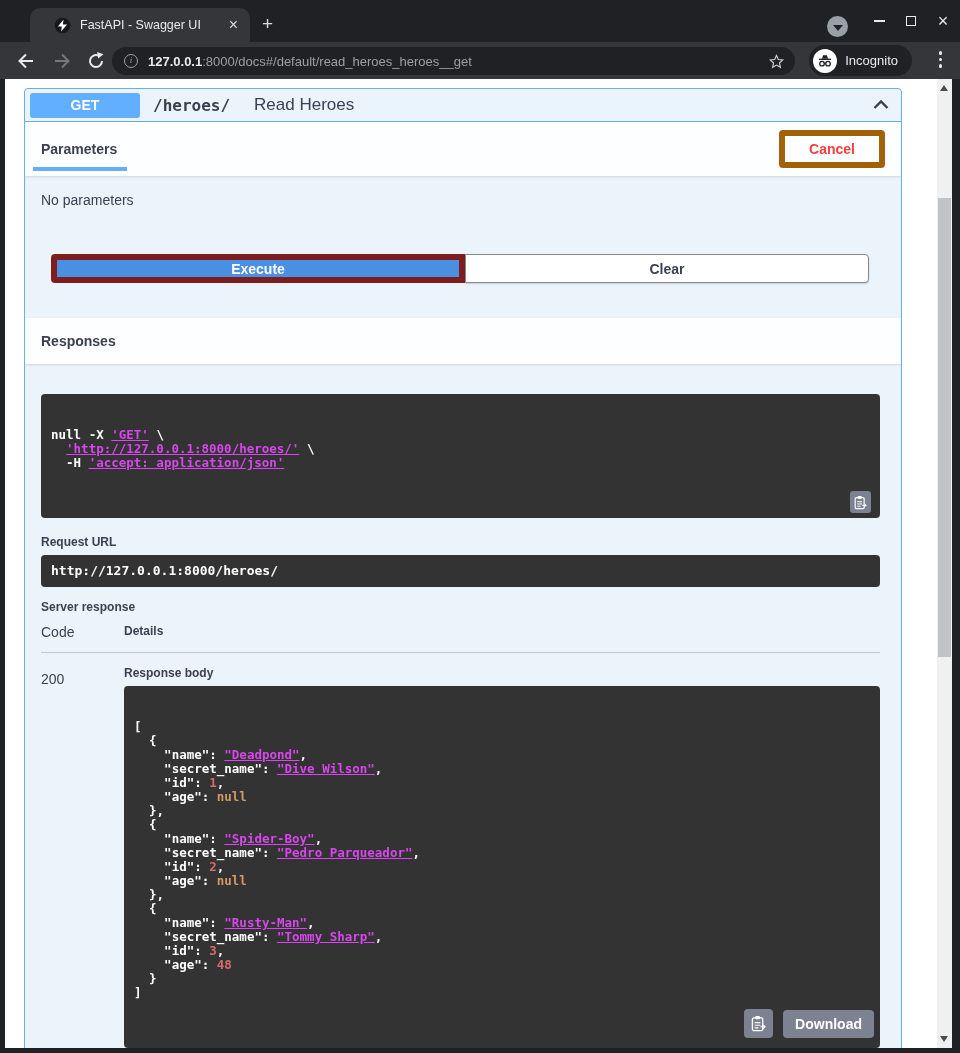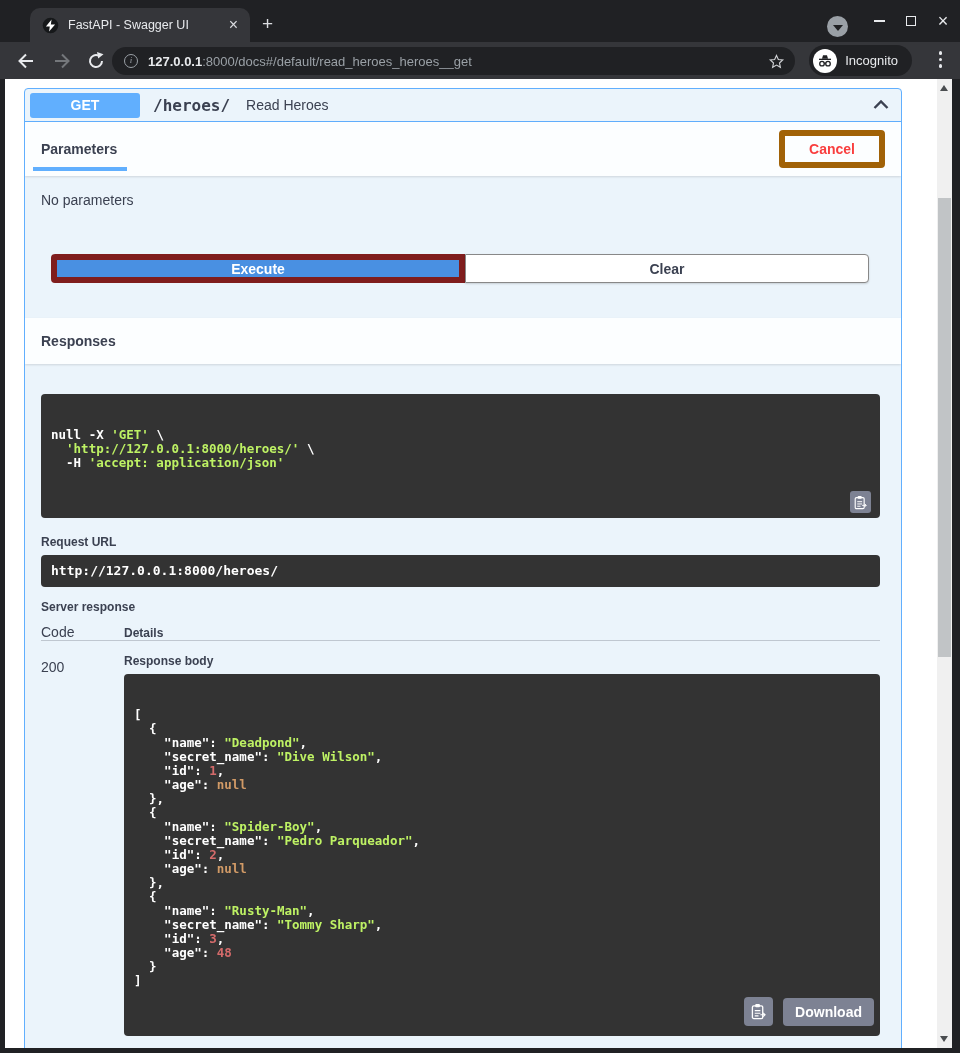--- a/index.html
+++ b/index.html
@@ -3,21 +3,21 @@
 <meta charset="utf-8">
 <style>
   * { box-sizing: border-box; margin: 0; padding: 0; }
   html, body { width: 960px; height: 1053px; overflow: hidden; }
   body { font-family: "Liberation Sans", sans-serif; background: #202124; position: relative; }
 
   
   .titlebar { height: 42px; background: #202124; position: relative; }
   .tab { position: absolute; left: 30px; top: 8px; width: 220px; height: 34px;
          background: #35363a; border-radius: 10px 10px 0 0; display: flex;
-         align-items: center; padding: 0 8px 0 12px; }
+         align-items: center; padding: 0 8px 0 24px; }
   .favicon { width: 17px; height: 17px; flex: 0 0 auto; }
   .tab-title { color: #e8eaed; font-size: 12.5px; margin-left: 9px; flex: 1;
                white-space: nowrap; overflow: hidden; }
   .tab-close { color: #dadce0; font-size: 16px; line-height: 16px; padding: 0 4px; cursor: default; }
   .new-tab { position: absolute; left: 262px; top: 14px; color: #dadce0;
              font-size: 19px; line-height: 19px; }
   .tab-search { position: absolute; right: 112px; top: 16px; width: 21px; height: 21px;
                 border-radius: 50%; background: #9aa0a6; display: flex; align-items: center; justify-content: center; }
   .tri-down { width: 0; height: 0; border-left: 5px solid transparent; border-right: 5px solid transparent;
               border-top: 6px solid #202124; margin-top: 2px; }
@@ -64,21 +64,21 @@
   
   .opblock { position: absolute; left: 19px; top: 9px; width: 878px; bottom: -4px;
              background: #ebf4fb; border: 1px solid #61affe; border-radius: 4px 4px 0 0; overflow: hidden; }
   .summary { display: flex; align-items: center; height: 33px; padding: 0 8px 0 5px;
              border-bottom: 1px solid #61affe; }
   .method-badge { width: 110px; height: 25px; background: #61affe; border-radius: 3px;
                   color: #fff; font-weight: bold; font-size: 14px; display: flex;
                   align-items: center; justify-content: center; }
   .op-path { font-family: "DejaVu Sans Mono", monospace; font-weight: bold; font-size: 16px;
              color: #3b4151; margin-left: 13px; }
-  .op-desc { font-size: 14px; color: #3b4151; margin-left: 16px; flex: 1; }
+  .op-desc { font-size: 17px; color: #3b4151; margin-left: 24px; flex: 1; }
   .chevron { width: 24px; height: 24px; }
 
   .section-header { background: rgba(255,255,255,0.85); box-shadow: 0 1px 2px rgba(0,0,0,0.12);
                     display: flex; align-items: center; justify-content: space-between;
                     padding: 0 16px; position: relative; }
   .params-header { height: 54px; }
   .section-title { font-weight: bold; font-size: 14px; color: #3b4151; }
   .tab-underline { position: absolute; left: 8px; bottom: 5px; width: 94px; height: 4px; background: #61affe; }
   .btn-cancel { border: 6px solid #a16207; color: #f93e3e; background: transparent;
                 font-weight: bold; font-size: 14px; font-family: "Liberation Sans", sans-serif;
@@ -95,29 +95,29 @@
   .responses-body { padding: 30px 21px 30px 16px; }
 
   .code-label { font-weight: bold; font-size: 12px; color: #3b4151; margin-bottom: 6px; }
   .code-block { background: #333333; border-radius: 4px; color: #fff;
                 font-family: "DejaVu Sans Mono", monospace; font-weight: bold;
                 font-size: 12.5px; line-height: 14px; white-space: pre; position: relative; }
   .curl-block { padding: 6px 40px 6px 10px; }
   .requrl-block { padding: 9px 10px; font-size: 13px; }
   .body-block { padding: 6px 10px; }
   .tok-plain { color: #ffffff; }
-  .tok-string { color: #bef264; }
+  .tok-string { color: #d946ef; text-decoration: underline; }
   .tok-number { color: #d56b6b; }
   .tok-null { color: #d19a66; }
 
   .mt17 { margin-top: 17px; }
   .mt13 { margin-top: 13px; }
 
   .resp-table { margin-top: 10px; }
-  .thead { display: flex; align-items: flex-end; 
+  .thead { display: flex; align-items: flex-start; padding-bottom: 12px;
            border-bottom: 1px solid rgba(59,65,81,0.25); }
   .col-code { width: 83px; flex: 0 0 auto; font-size: 14px; color: #3b4151; }
   .th-details { font-weight: bold; font-size: 12px; color: #3b4151; }
   .trow { display: flex; padding-top: 13px; }
   .col-details { flex: 1; }
   .status-code { padding-top: 5px; }
 
   .block-btns { position: absolute; right: 6px; bottom: 10px; display: flex; gap: 10px; align-items: center; }
   .copy-btn { width: 29px; height: 29px; background: #7d8293; border: none; border-radius: 4px;
               display: flex; align-items: center; justify-content: center; }

